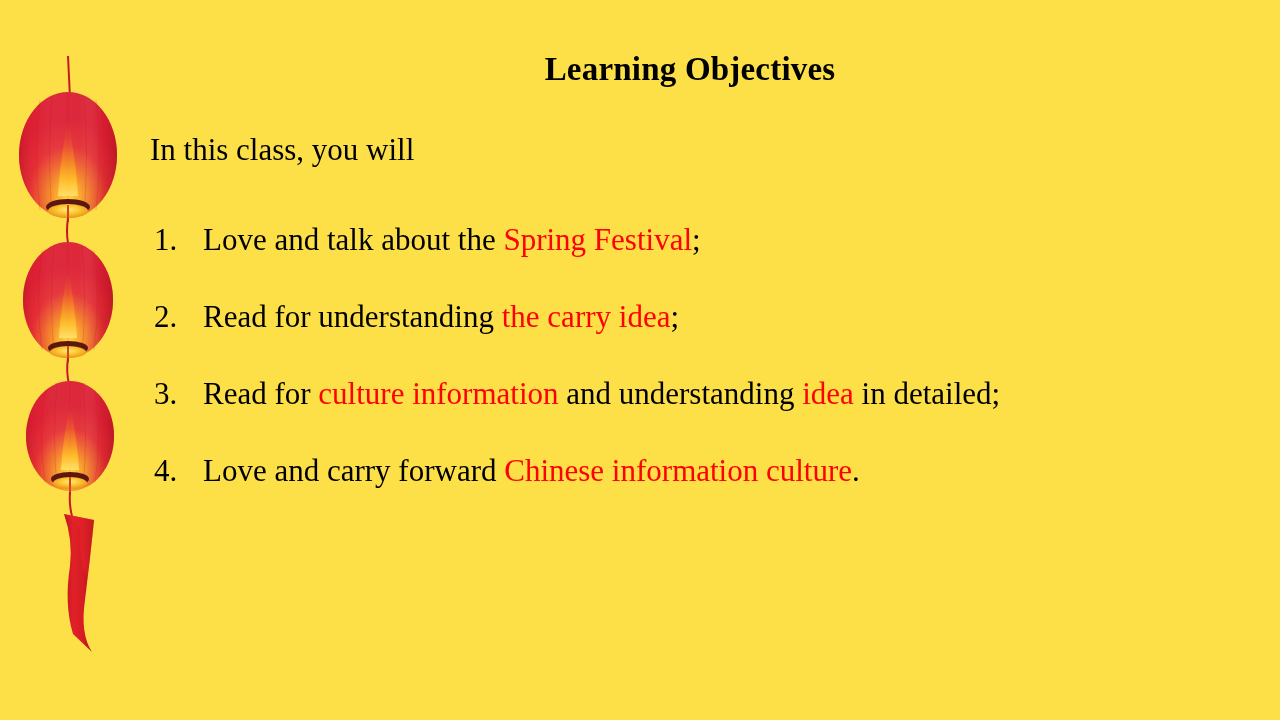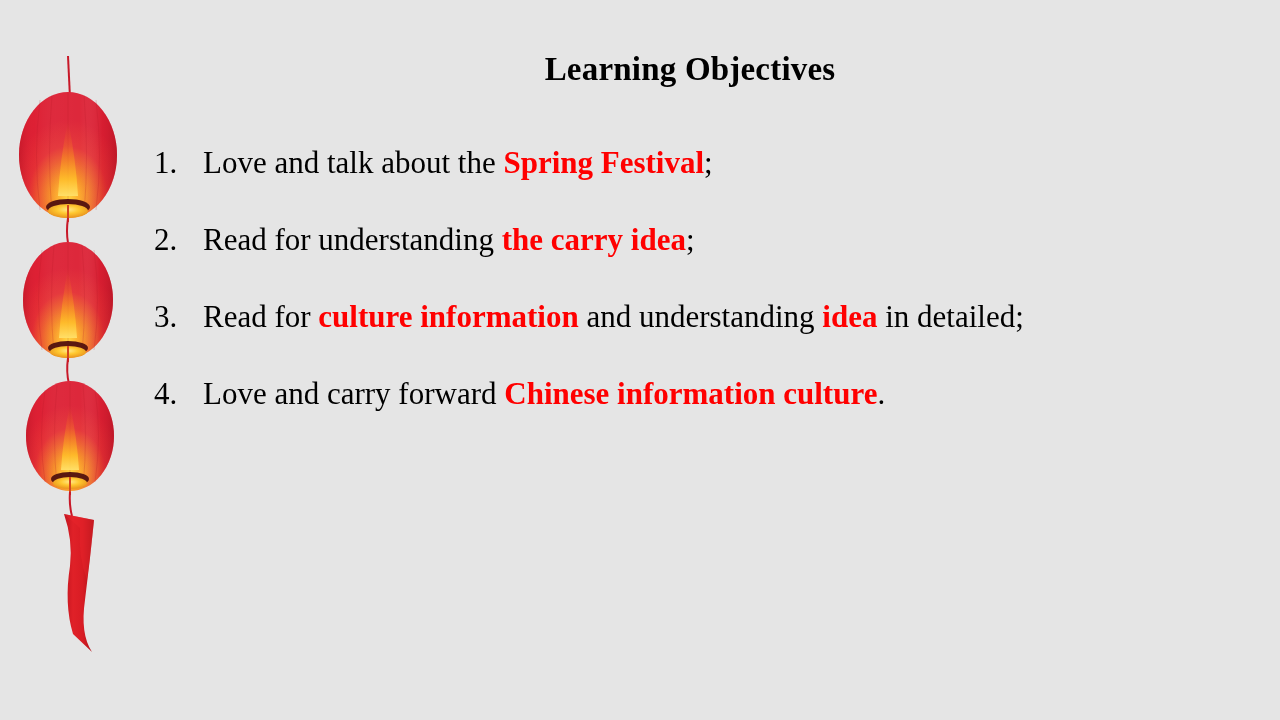--- a/index.html
+++ b/index.html
@@ -12,21 +12,21 @@
     background: #ffffff;
     font-family: "Liberation Serif", "DejaVu Serif", serif;
     overflow: hidden;
     position: relative;
   }
 
   .slide {
     position: relative;
     width: 1280px;
     height: 720px;
-    background: #e5e5e5;
+    background: #fde047;
   }
 
   
   .lantern-column {
     position: absolute;
     left: 0px;
     top: 0px;
     width: 145px;
     height: 720px;
     pointer-events: none;
@@ -89,21 +89,21 @@
     font-size: 31px;
     color: #000000;
   }
 
   .objective-item .item-text {
     display: block;
   }
 
   .em-red {
     color: #FF0000;
-    font-weight: bold;
+    font-weight: normal;
   }
 </style>
 </head>
 <body>
 
 <div class="slide">
 
   <div class="lantern-column">
     <svg width="145" height="720" viewBox="0 0 145 720" xmlns="http://www.w3.org/2000/svg">
       <defs>
@@ -214,20 +214,21 @@
                  Q73 540 64 514 Z" fill="url(#ribbonGrad)"></path>
         <path d="M64 514 L94 520 Q91 552 87 580 Q78 556 80 528 Z" fill="#E8262C" opacity="0.45"></path>
       </g>
     </svg>
   </div>
 
   <div class="slide-title">Learning Objectives</div>
 
   <div class="body-block">
 
+    <div class="intro-line">In this class, you will</div>
 
     <ol class="objective-list">
 
       <li class="objective-item">
         <span class="item-number">1.</span>
         <span class="item-text"><span>Love and talk about the </span><span class="em-red">Spring Festival</span><span>;</span></span>
       </li>
 
       <li class="objective-item">
         <span class="item-number">2.</span>

